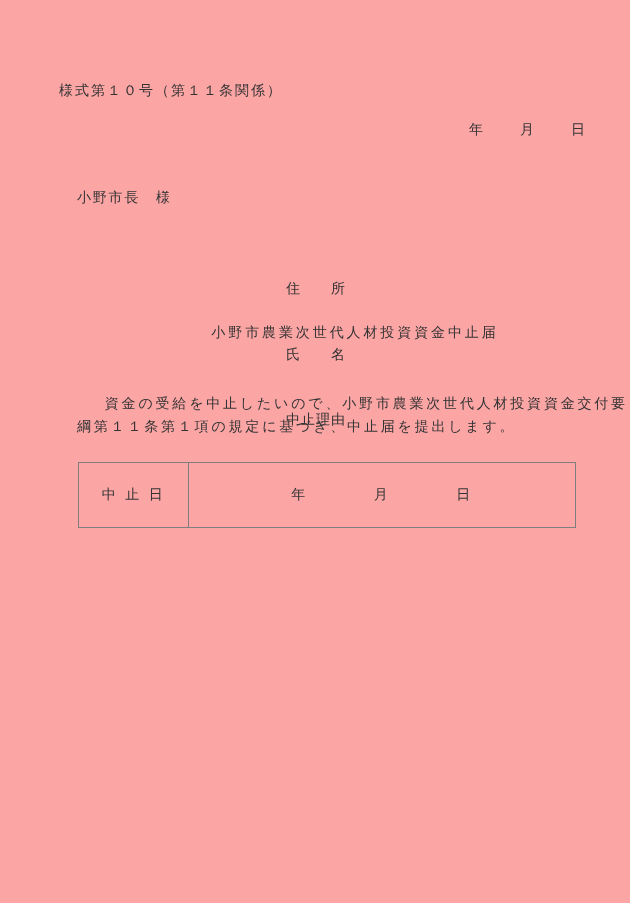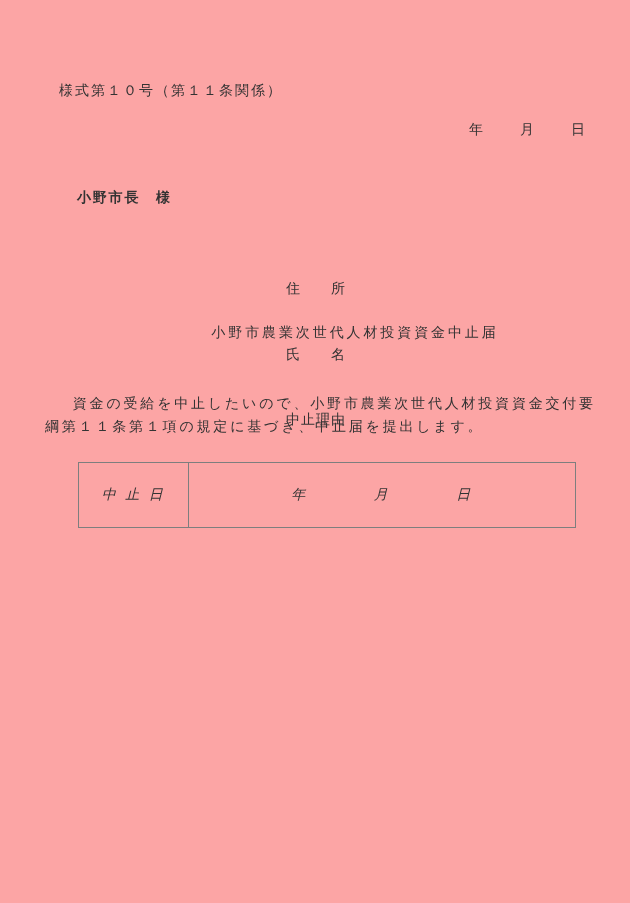--- a/index.html
+++ b/index.html
@@ -30,21 +30,20 @@
     letter-spacing: 3px;
     white-space: pre;
   }
   .addressee {
     position: absolute;
     left: 77px;
     top: 190px;
     line-height: 14px;
     letter-spacing: 1.8px;
     white-space: pre;
-    font-weight: bold;
   }
   .sender-block {
     position: absolute;
     left: 286px;
     top: 235px;
     line-height: 21.7px;
     letter-spacing: 1px;
     white-space: pre;
     text-align: right;
   }
@@ -60,32 +59,31 @@
     margin-left: 40px;
   }
   .body-text {
     position: absolute;
     left: 45px;
     top: 392px;
     width: 555px;
     line-height: 23.3px;
     letter-spacing: 2.8px;
   }
-  .body-line { white-space: pre; }
+  .body-line { white-space: pre; margin-left: 32px; }
   .body-line.first { text-indent: 11px; }
   .form-table {
     position: absolute;
     left: 78px;
     top: 462px;
     width: 498px;
     border-collapse: collapse;
     table-layout: fixed;
     font-size: 14px;
     color: #333333;
-    font-style: italic;
   }
   .form-table td {
     border: 1px solid #7e7e7e;
     padding: 0;
     vertical-align: middle;
   }
   .form-table .label-cell {
     width: 110px;
     text-align: center;
     letter-spacing: 2.5px;

